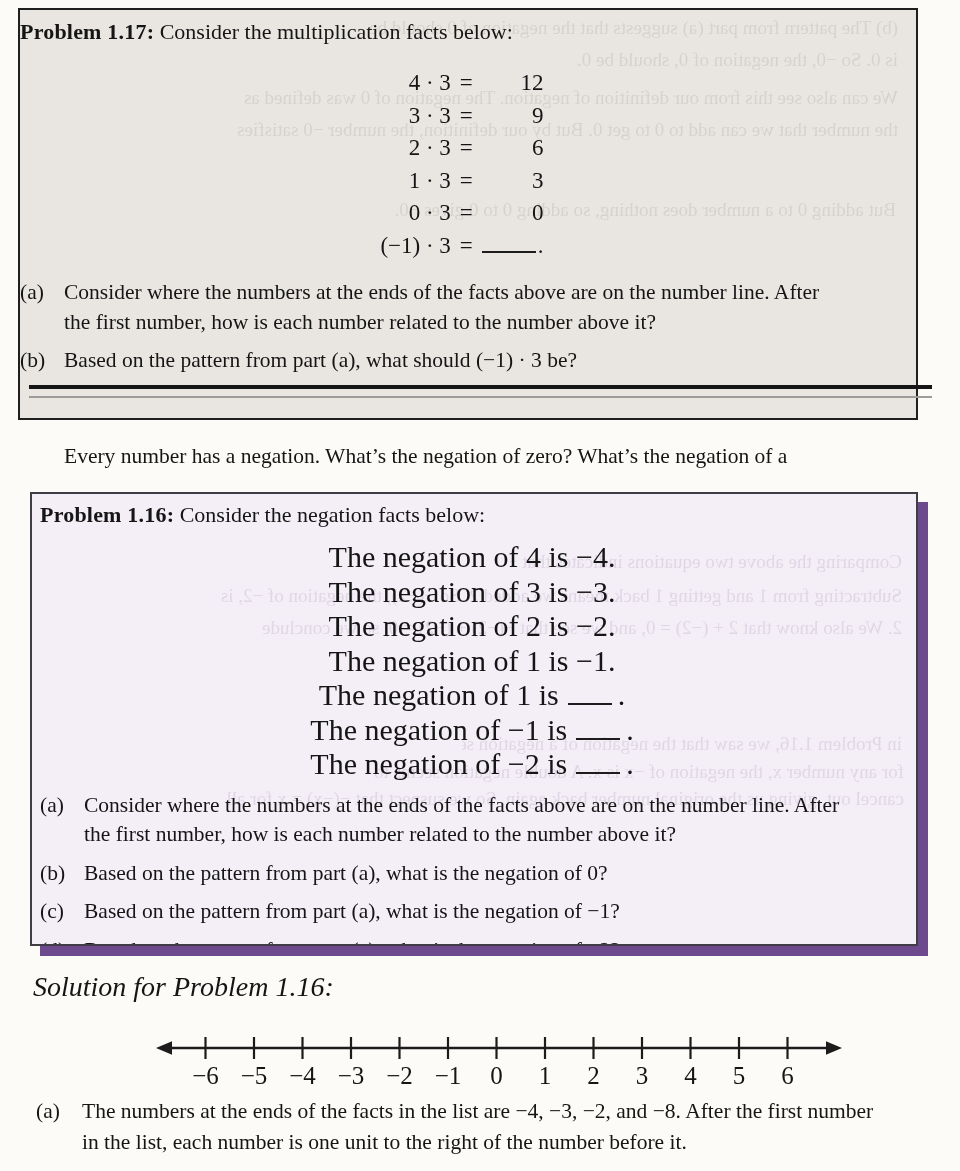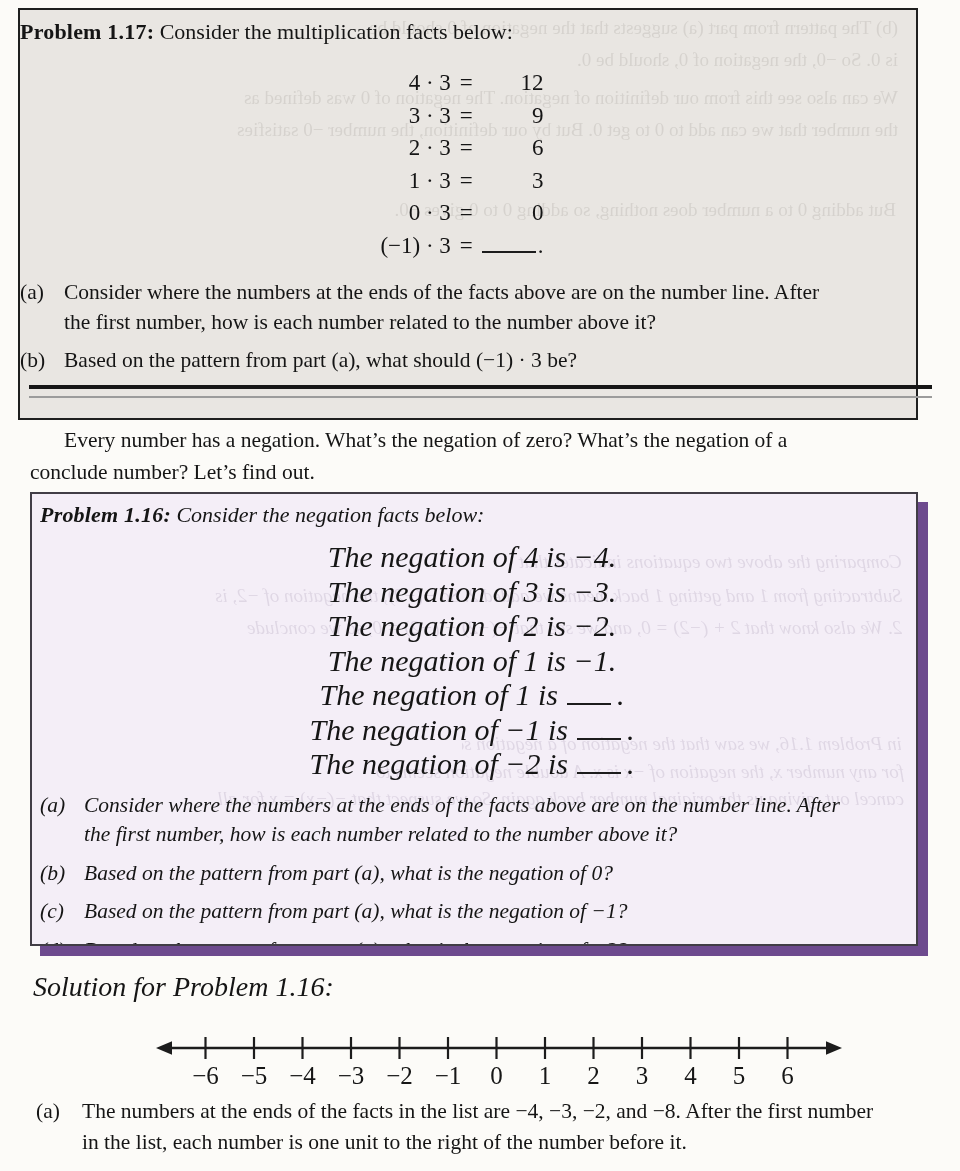--- a/index.html
+++ b/index.html
@@ -17,21 +17,20 @@
     background:var(--box17-bg,#e9e6e2);
     border:2.5px solid var(--box17-border,#1f1f1f);
     padding:7px 12px 6px 0;
   }
   #box16{
     left:30px;top:492px;width:888px;height:454px;
     background:var(--box16-bg,#f4eef7);
     border:2px solid var(--box16-border,#413d46);
     padding:6px 12px 6px 8px;
     box-shadow:10px 10px 0 0 var(--box16-shadow,#6d4a8e);
-    font-style:italic;
   }
   .phead{font-size:22px;line-height:30px;position:relative;z-index:2;}
   .phead b{font-weight:bold;letter-spacing:.2px;}
   
   table.eqs{margin:20px auto 8px;border-collapse:collapse;font-size:23px;position:relative;z-index:2;}
   .eqs td{padding:0;line-height:32.5px;white-space:nowrap;}
   .eqs .l{text-align:right;padding-right:9px;}
   .eqs .m{text-align:center;}
   .eqs .r{text-align:right;padding-left:9px;}
   .blank{display:inline-block;border-bottom:2.6px solid #1c1c1c;height:15px;vertical-align:baseline;}
@@ -45,21 +44,21 @@
   #box16 .parts{margin-top:9px;}
   .part{display:flex;margin-bottom:9px;font-size:21.5px;line-height:29.5px;}
   .plabel{width:44px;flex:none;}
   .plines div{white-space:nowrap;}
   
   .rule{position:absolute;left:29px;width:903px;}
   .rule.dark{top:385px;height:3.6px;background:var(--rule-dark,#161616);}
   .rule.light{top:396px;height:1.8px;background:var(--rule-light,#9c9c9c);}
   
   .between{position:absolute;left:30px;top:424px;width:920px;margin:0;font-size:21.5px;line-height:32px;}
-  .between .ln{white-space:nowrap;}
+  .between .ln{white-space:nowrap;margin-top:16px;}
   .between .indent{text-indent:34px;}
   
   .solhead{position:absolute;left:33px;top:971px;font-style:italic;font-size:28px;}
   #nl-svg{position:absolute;left:0;top:1022px;}
   .solpart{position:absolute;left:36px;top:1096px;width:918px;display:flex;font-size:21.5px;line-height:31px;}
   .solpart .plabel{width:46px;}
   
   .bleed{
     position:absolute;z-index:1;transform:scaleX(-1);
     opacity:.13;color:#5b554d;font-size:19px;line-height:24px;

